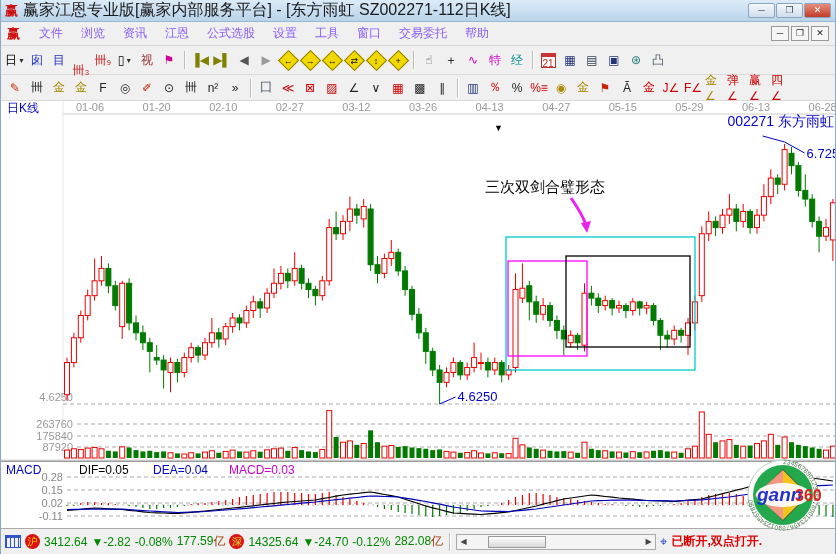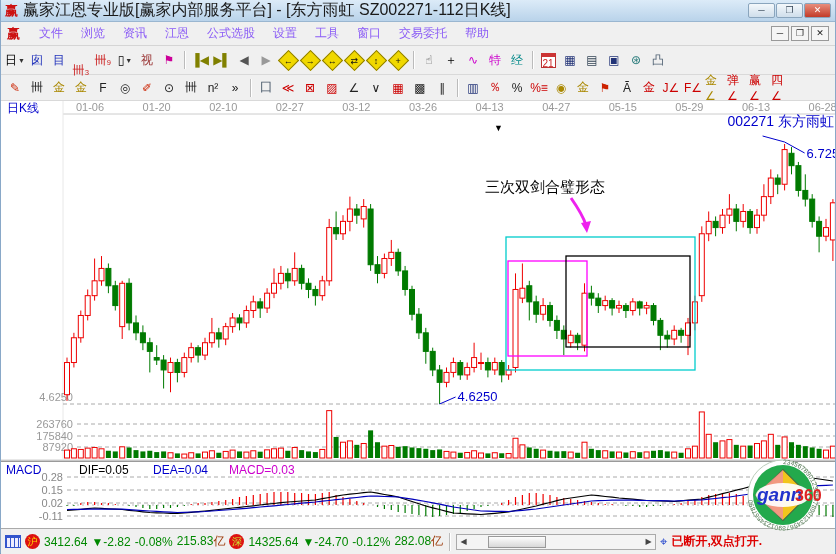--- a/index.html
+++ b/index.html
@@ -840,21 +840,21 @@
       <text x="62" y="43" font-size="16" font-weight="bold" fill="#dd2222">360</text>
     </svg>
   </div>
 
   <div class="statusbar">
     <span class="grid-icon"></span>
     <span class="mkt-badge">沪</span>
     <span class="green">3412.64</span>
     <span class="green"><span>▼</span><span>-2.82</span></span>
     <span class="green">-0.08%</span>
-    <span class="green"><span>215.83</span><span class="unit">亿</span></span>
+    <span class="green"><span>177.59</span><span class="unit">亿</span></span>
     <span class="mkt-badge sz">深</span>
     <span class="green">14325.64</span>
     <span class="green"><span>▼</span><span>-24.70</span></span>
     <span class="green">-0.12%</span>
     <span class="green"><span>282.08</span><span class="unit">亿</span></span>
     <span class="sb-sep"></span>
     <span class="hscroll">
       <span class="hs-arrow">◀</span>
       <span class="hs-track">
           <span class="hs-thumb"></span>

